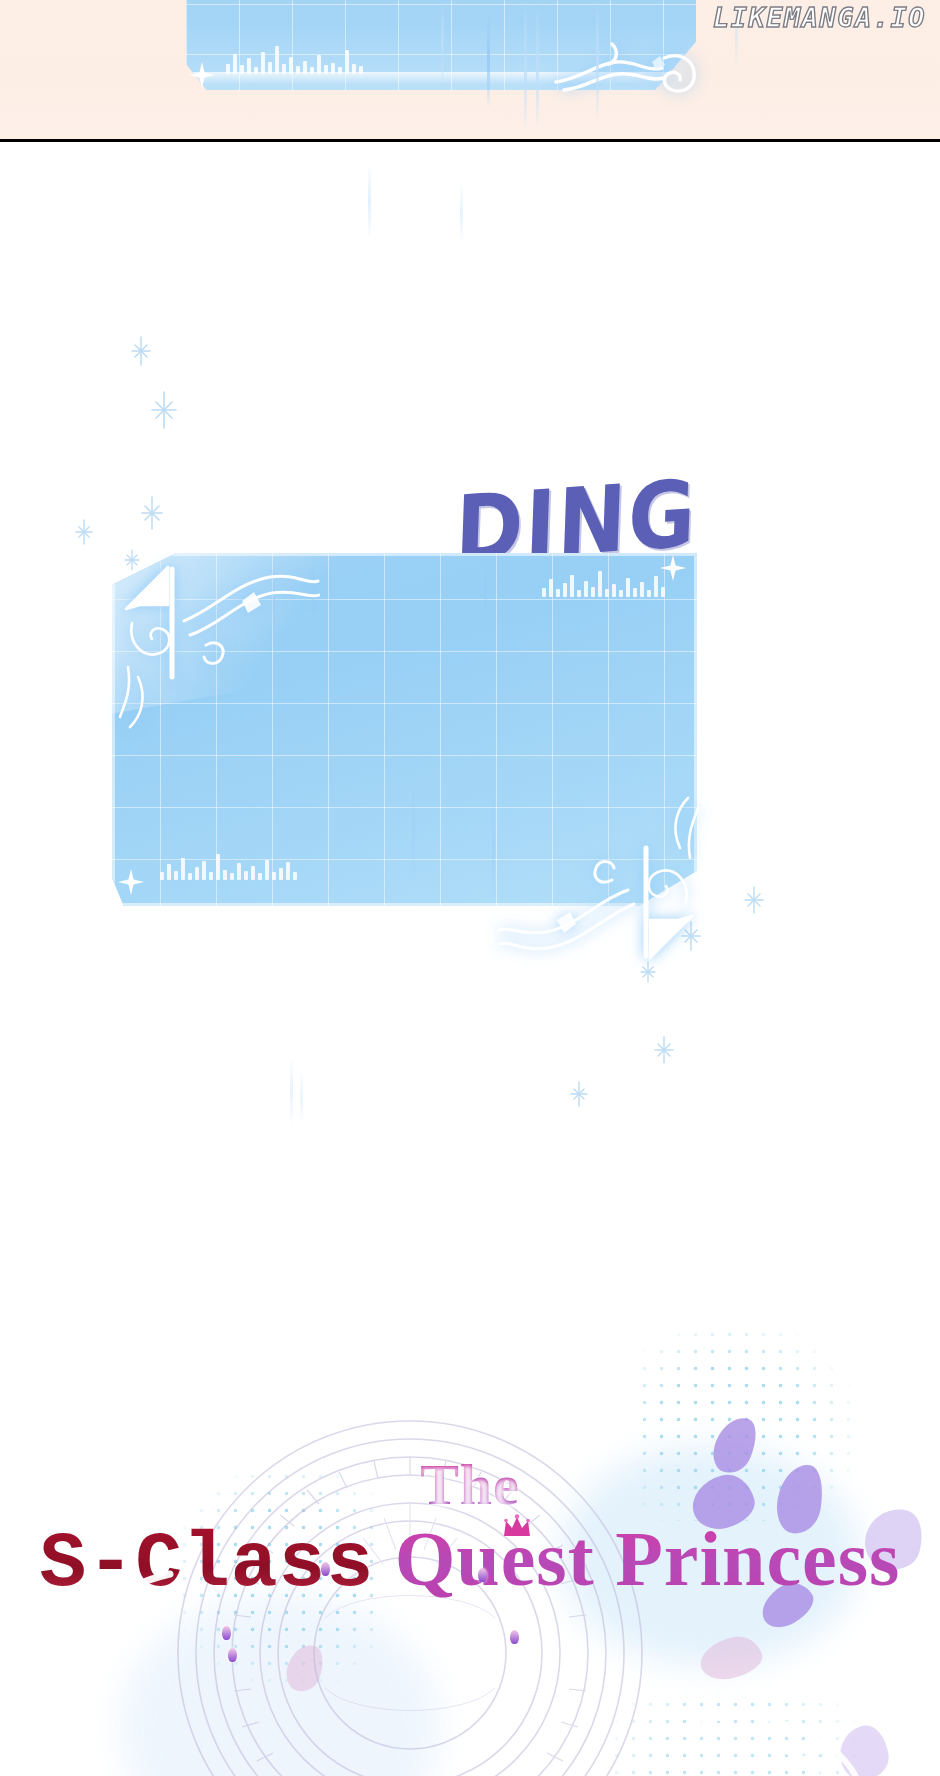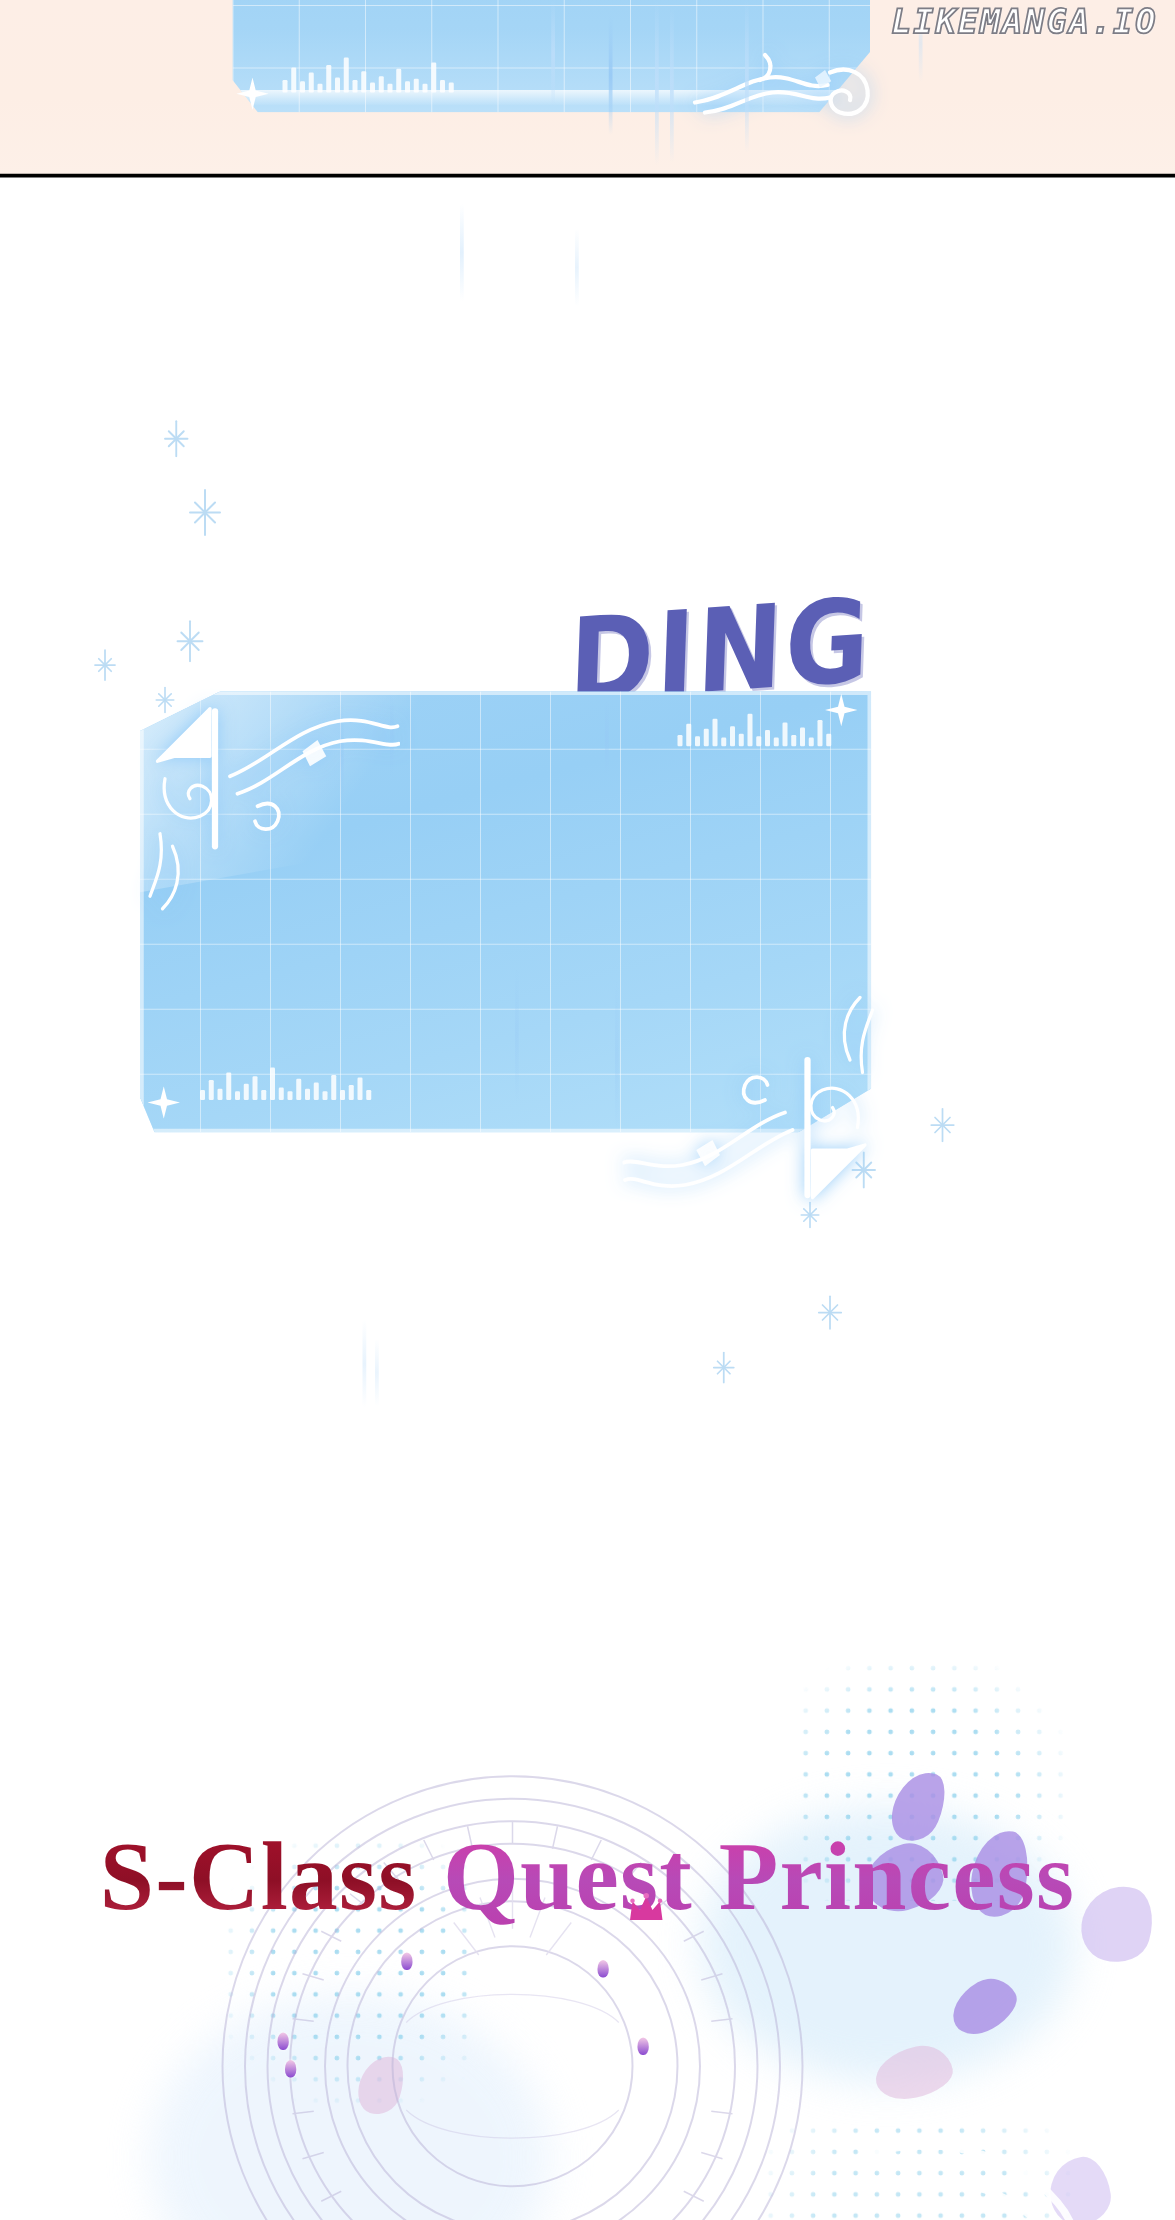--- a/index.html
+++ b/index.html
@@ -237,21 +237,21 @@
   }
   .title-line2 {
     display: block;
     font-size: 78px;
     margin-top: 6px;
     letter-spacing: 1px;
     white-space: nowrap;
   }
   .t-sclass {
     background: linear-gradient(180deg, #a8112c 0%, #8e0f26 55%, #c02848 100%);
-    -webkit-background-clip: text; background-clip: text;
+    -webkit-background-clip: text; background-clip: text; font-family: Liberation Mono, monospace;
     -webkit-text-fill-color: transparent;
   }
   .t-baby, .t-princess {
     background: linear-gradient(180deg, #d43aa6 0%, #b74ab7 55%, #bb3fae 100%);
     -webkit-background-clip: text; background-clip: text;
     -webkit-text-fill-color: transparent;
   }
   .title-line3 {
     display: block;
     font-size: 72px;
@@ -630,20 +630,21 @@
                      M188 120 L208 146 M282 120 L262 146"></path>
           </g>
           <g stroke="#c9c2e2" stroke-width="1" fill="none" opacity=".85">
             <path d="M150 200 C180 170 290 170 320 200"></path>
             <path d="M150 270 C180 300 290 300 320 270"></path>
           </g>
         </svg>
       </div>
 
       <div class="title-block">
+        <span class="title-the">The</span>
         <span class="title-line2">
           <span class="t-sclass">S-Class</span>
           <span class="t-baby">Quest</span>
           <span class="t-princess">Princess</span>
         </span>
       </div>
 
       <div class="crown">
         <svg viewBox="0 0 30 24" width="30" height="24" aria-hidden="true">
           <path d="M2 22 L4 7 L10 14 L15 3 L20 14 L26 7 L28 22 Z" fill="#d8399f"></path>

